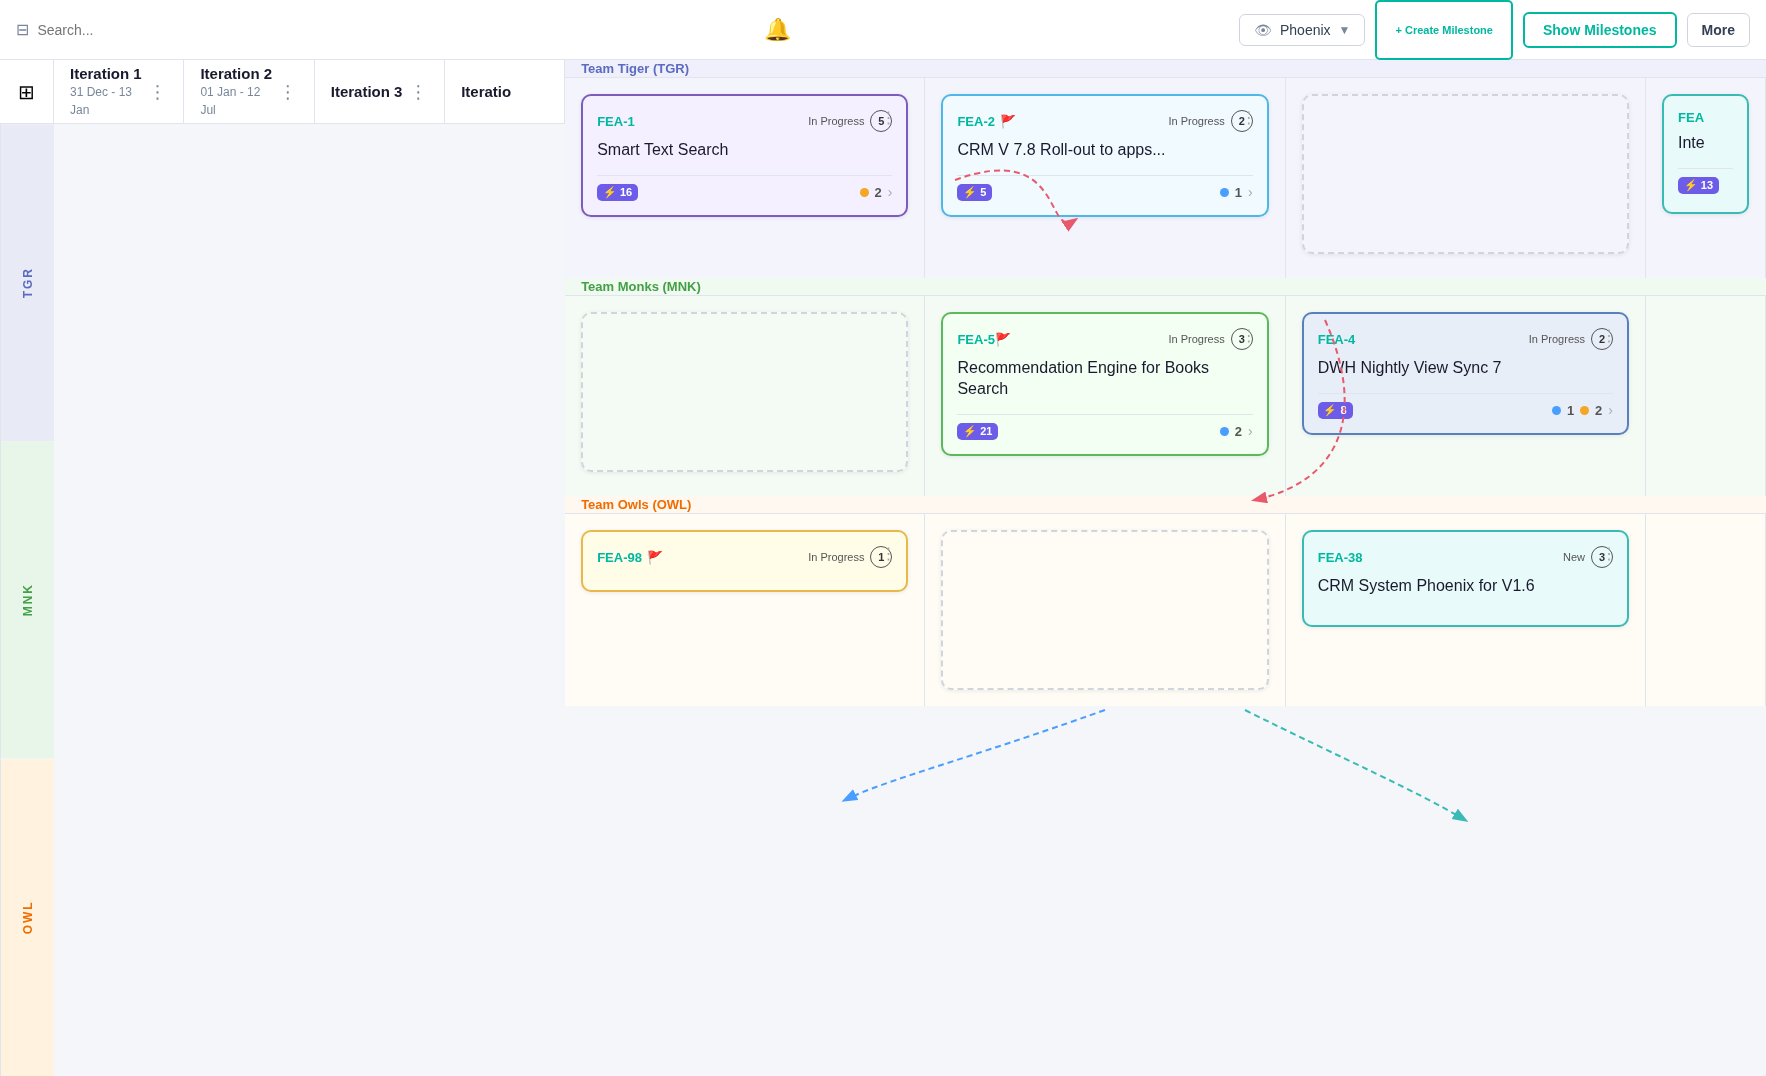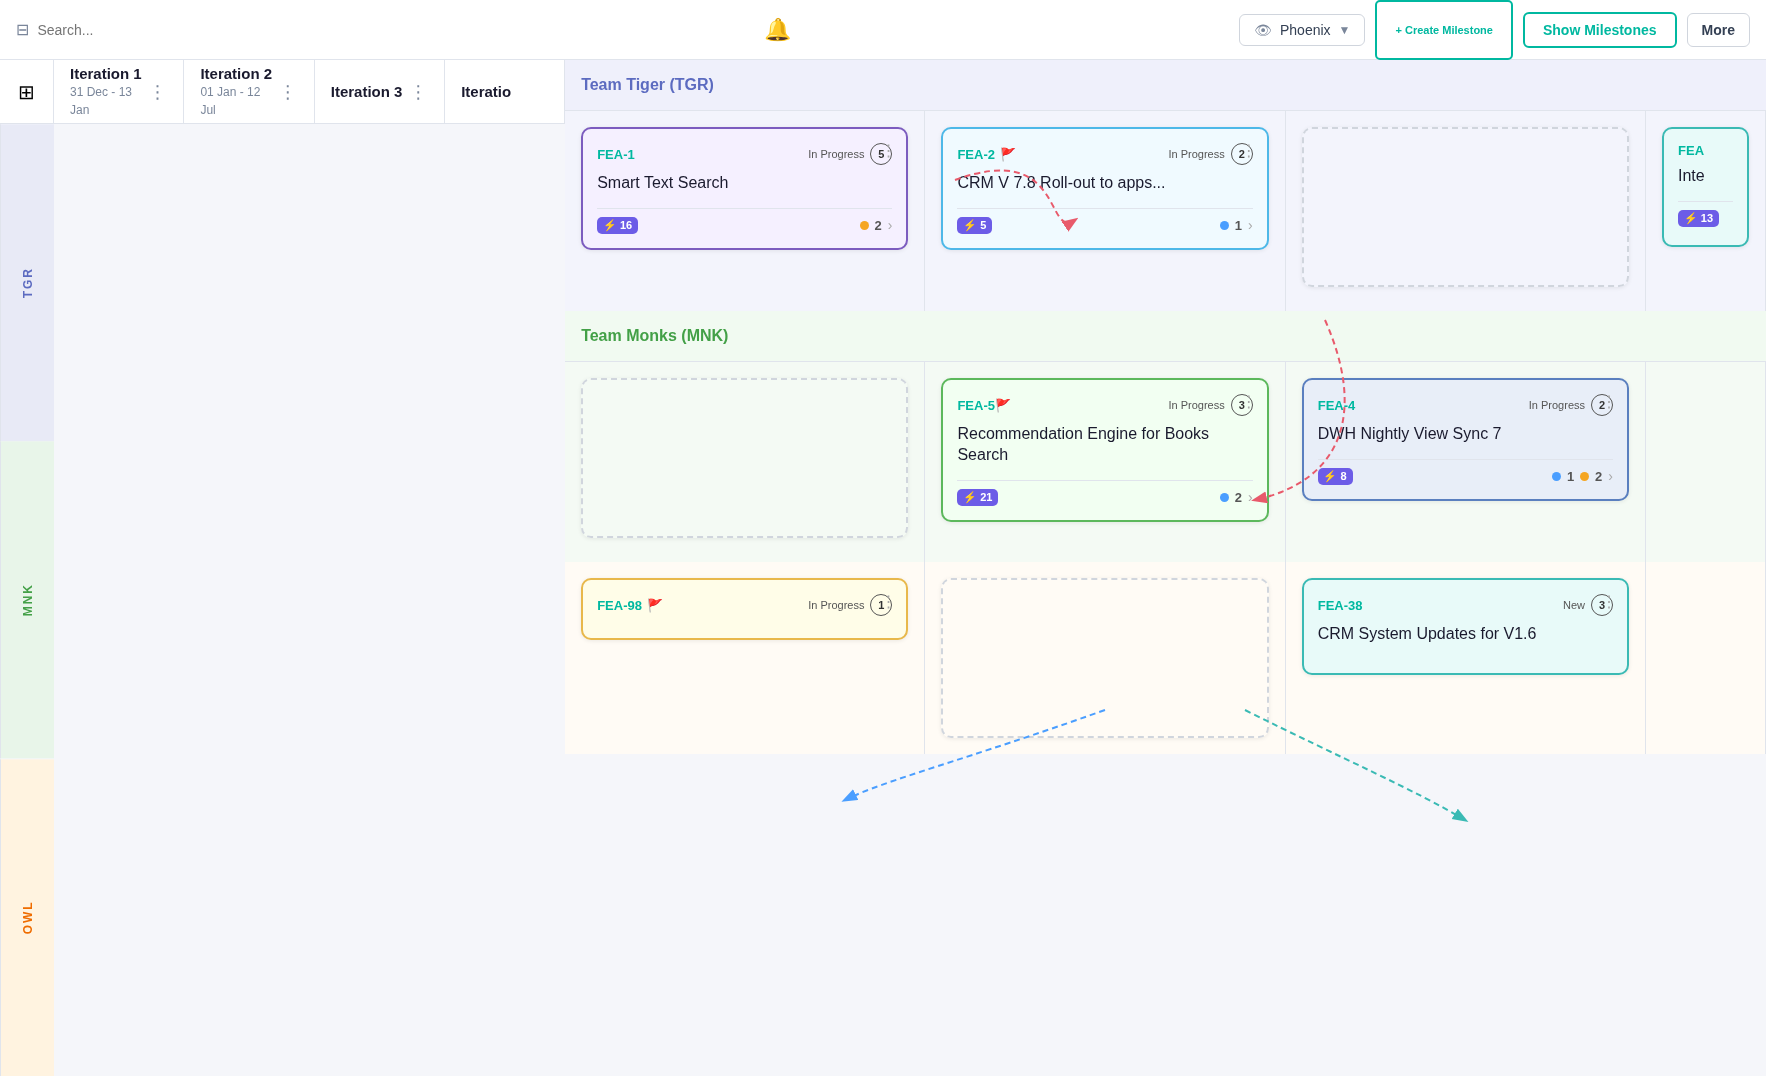--- a/index.html
+++ b/index.html
@@ -122,22 +122,22 @@
       position: relative;
     }
 
     
     .team-row {
       display: flex;
       flex-direction: column;
       position: relative;
     }
     .team-row-header {
-      padding: 16px 16px;
-      font-size: 16px; font-weight: 600;
+      padding: 1px 16px;
+      font-size: 13px; font-weight: 600;
       border-bottom: 1px solid #e0e4ec;
     }
     .team-tgr-header { background: #eff0fb; color: #5c6bc0; }
     .team-mnk-header { background: #f1faf1; color: #43a047; }
     .team-owl-header { background: #fff8f0; color: #ef6c00; }
 
     .team-row-content {
       display: flex;
       min-height: 200px;
     }
@@ -453,20 +453,21 @@
               </div>
             </div>
           </div>
 
           <div class="iteration-cell-partial team-mnk-row">
           </div>
         </div>
       </div>
 
       <div class="team-row">
+        <div class="team-row-header team-owl-header">Team Owls (OWL)</div>
         <div class="team-row-content" style="min-height:180px;">
 
           <div class="iteration-cell team-owl-row">
             <div class="card card-yellow">
               <span class="card-dots">⋮</span>
               <div class="card-header">
                 <div style="display:flex;align-items:center;gap:5px;">
                   <a class="card-id">FEA-98</a>
                   <span class="flag-icon">🚩</span>
                 </div>
@@ -485,21 +486,21 @@
           <div class="iteration-cell team-owl-row">
             <div class="card card-teal">
               <span class="card-dots">⋮</span>
               <div class="card-header">
                 <a class="card-id">FEA-38</a>
                 <div class="card-status-area">
                   <span class="card-status">New</span>
                   <span class="card-badge">3</span>
                 </div>
               </div>
-              <div class="card-title">CRM System Updates for V1.6</div>
+              <div class="card-title">CRM System Phoenix for V1.6</div>
             </div>
           </div>
 
           <div class="iteration-cell-partial team-owl-row">
           </div>
         </div>
       </div>
 
     </div>
   </div>

